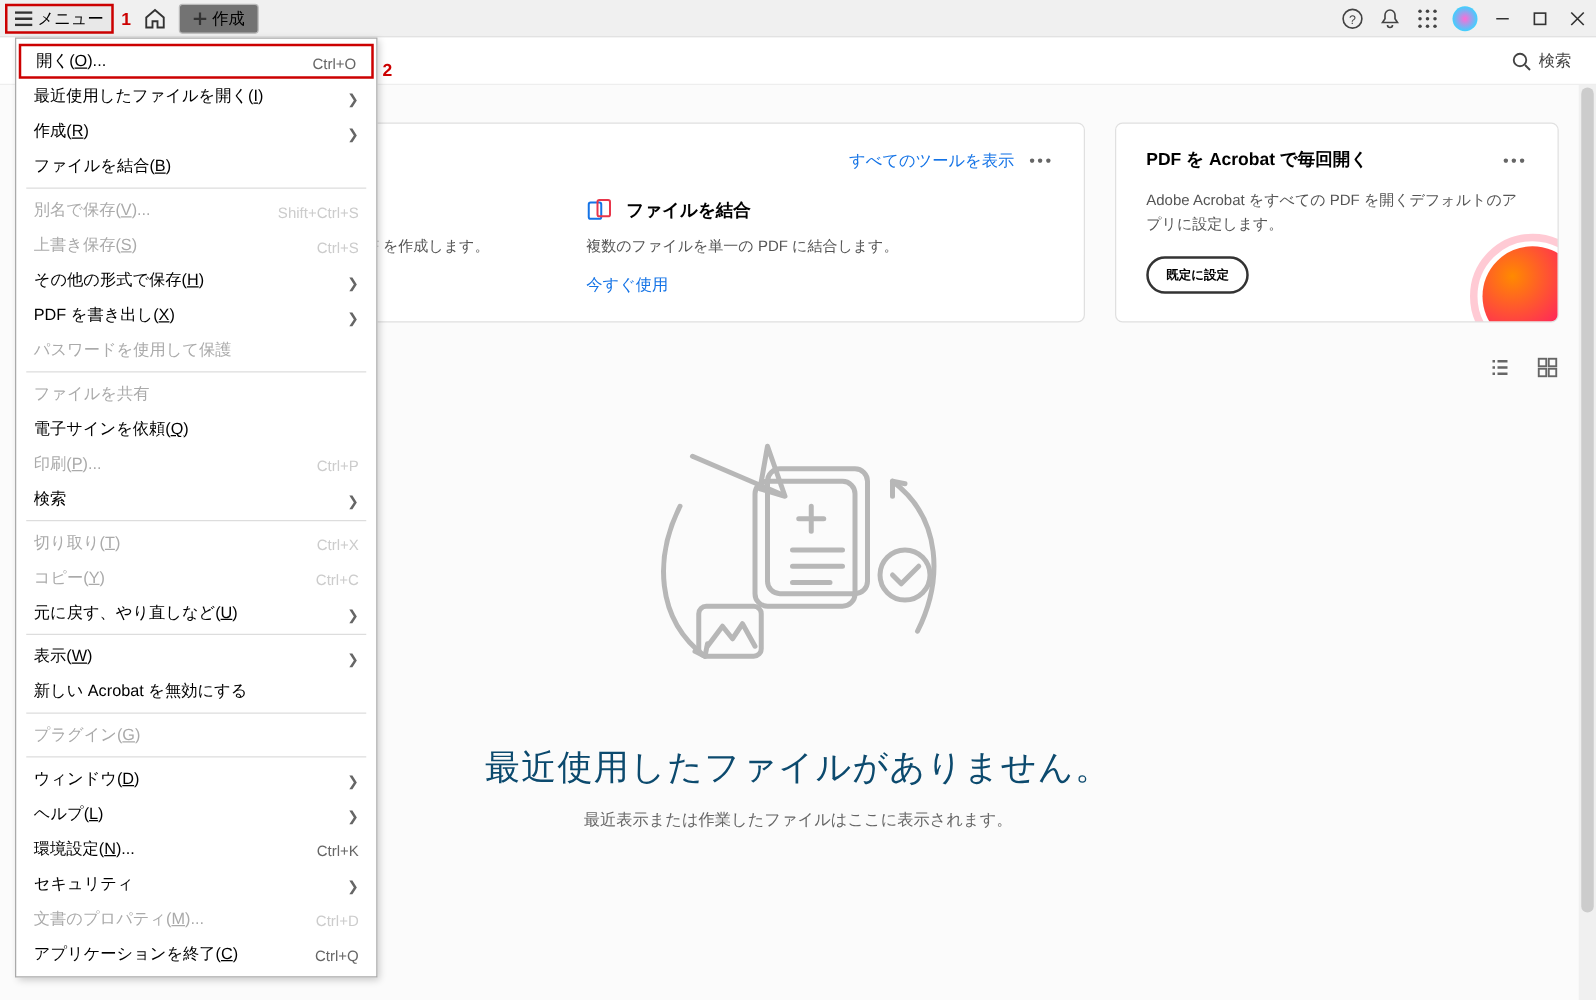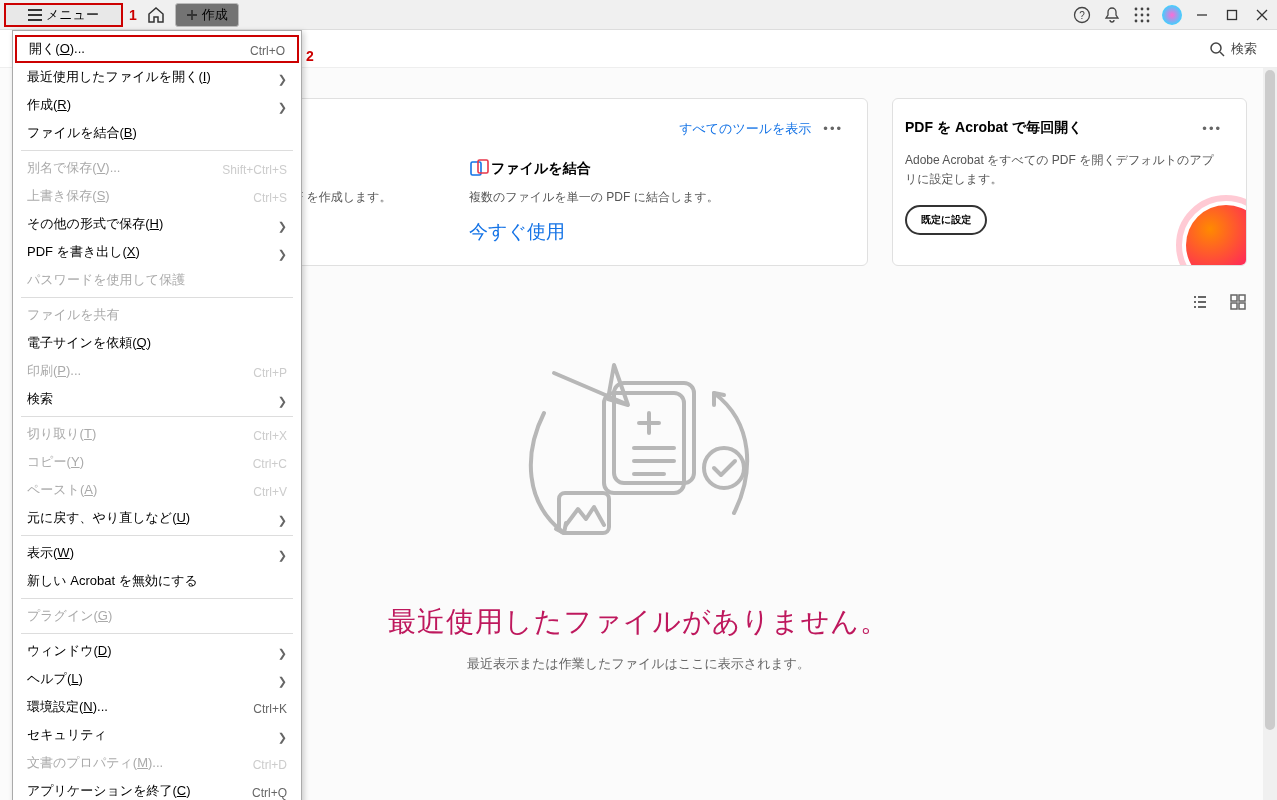--- a/index.html
+++ b/index.html
@@ -1,20 +1,20 @@
 <!DOCTYPE html>
 <html><head>
 <meta charset="utf-8">
 <style>
 * { box-sizing: border-box; margin: 0; padding: 0; }
 body { font-family: "Yu Gothic UI", "Meiryo", sans-serif; font-size: 13px; background: #f5f5f5; width: 1277px; height: 800px; overflow: hidden; position: relative; }
 
 .titlebar { height: 30px; background: #f0f0f0; display: flex; align-items: center; justify-content: space-between; border-bottom: 1px solid #ddd; }
 .titlebar-left { display: flex; align-items: center; gap: 6px; padding-left: 4px; }
-.menu-btn { display: flex; align-items: center; gap: 4px; padding: 2px 22px; border: 2px solid #c00; background: #e8e8e8; height: 24px; }
+.menu-btn { display: flex; align-items: center; gap: 4px; padding: 2px 6px; border: 2px solid #c00; background: #e8e8e8; height: 24px; }
 .home-btn { padding: 2px 4px; }
 .create-btn { display: flex; align-items: center; gap: 4px; padding: 2px 10px; border: 1px solid #bbb; border-radius: 3px; background: #737373; height: 24px; }
 .titlebar-right { display: flex; align-items: center; }
 .titlebar-right > div { width: 30px; height: 30px; display: flex; align-items: center; justify-content: center; }
 .callout { color: #c00; font-weight: bold; font-size: 14px; }
 
 .menu-popup { position: absolute; top: 30px; left: 12px; width: 290px; background: #fff; border: 1px solid #aaa; box-shadow: 2px 2px 6px rgba(0,0,0,0.2); z-index: 100; padding: 4px 0; }
 .menu-item { display: flex; align-items: flex-end; justify-content: space-between; padding: 5px 14px; cursor: default; }
 .menu-item.highlighted { border: 2px solid #c00; margin: 0 2px; padding: 3px 12px; }
 .menu-item.disabled { color: #aaa; }
@@ -33,42 +33,42 @@
 .cards-row { display: flex; gap: 24px; padding: 30px 30px 0 30px; }
 .card { background: #fff; border: 1px solid #e0e0e0; border-radius: 6px; padding: 20px 24px; }
 .tools-card { flex: 1; min-width: 0; }
 .tools-header { display: flex; align-items: center; justify-content: space-between; margin-bottom: 20px; }
 .tools-title { font-weight: bold; font-size: 15px; }
 .tools-header-right { display: flex; align-items: center; gap: 12px; }
 .tools-link { color: #1473e6; font-size: 13px; }
 .dots { color: #666; letter-spacing: 2px; }
 .tools-grid { display: flex; gap: 40px; }
 .tool-item { flex: 1; min-width: 0; }
-.tool-head { display: flex; align-items: center; margin-bottom: 8px; }
+.tool-head { display: flex; align-items: center; gap: 10px; margin-bottom: 8px; }
 .tool-icon { width: 22px; height: 22px; }
 .tool-name { font-weight: bold; font-size: 14px; }
 .tool-desc { font-size: 12px; color: #555; line-height: 1.6; margin-bottom: 12px; }
-.tool-action { color: #1473e6; font-size: 19px; }
-
-.promo-card { width: 355px; position: relative; overflow: hidden; padding-left: 12px; }
+.tool-action { color: #1473e6; font-size: 13px; }
+
+.promo-card { width: 355px; position: relative; overflow: hidden; }
 .promo-header { display: flex; align-items: center; justify-content: space-between; margin-bottom: 14px; }
 .promo-title { font-weight: bold; font-size: 14px; }
 .promo-desc { font-size: 12px; color: #555; line-height: 1.6; margin-bottom: 16px; }
 .promo-btn { display: inline-block; padding: 6px 14px; border: 2px solid #333; border-radius: 18px; font-size: 10px; font-weight: bold; }
 .promo-art { position: absolute; right: -20px; bottom: -20px; width: 80px; height: 80px; border-radius: 50%; background: radial-gradient(circle at 30% 30%, #ff8a00 0%, #ff2d55 60%, #b4004e 100%); }
 .promo-art::before { content: ""; position: absolute; inset: -10px; border-radius: 50%; border: 6px solid rgba(255,45,85,0.25); }
 
 .recent-section { padding: 24px 30px 0 30px; }
 .recent-header { display: flex; align-items: center; justify-content: space-between; margin-bottom: 40px; }
 .recent-title { font-weight: bold; font-size: 17px; }
 .view-toggles { display: flex; gap: 20px; color: #666; }
 
 .empty-state { text-align: center; }
 .empty-art { width: 290px; height: 220px; margin: 0 auto 30px auto; }
-.empty-title { font-size: 28px; font-weight: 400; color: #be185d; margin-bottom: 14px; letter-spacing: 1px; }
+.empty-title { font-size: 28px; font-weight: 400; color: #0c4a6e; margin-bottom: 14px; letter-spacing: 1px; }
 .empty-desc { font-size: 13px; color: #666; }
 
 .scrollbar-track { position: absolute; right: 0; top: 38px; bottom: 0; width: 14px; background: #f0f0f0; }
 .scrollbar-thumb { position: absolute; left: 2px; right: 2px; top: 2px; height: 660px; background: #ccc; border-radius: 5px; }
 
 .avatar-icon { width: 20px; height: 20px; border-radius: 50%; background: radial-gradient(circle, #ff6bd6 0%, #3fd0ff 70%, #4a5 100%); }
 
 svg { display: block; }
 </style>
 </head>
@@ -197,24 +197,20 @@
       <span class="chevron">❯</span>
     </div>
     <div class="menu-sep"></div>
     <div class="menu-item disabled">
       <span class="menu-label">切り取り(<u>T</u>)</span>
       <span class="menu-shortcut">Ctrl+X</span>
     </div>
     <div class="menu-item disabled">
       <span class="menu-label">コピー(<u>Y</u>)</span>
       <span class="menu-shortcut">Ctrl+C</span>
-    </div>
-    <div class="menu-item disabled">
-      <span class="menu-label">ペースト(<u>A</u>)</span>
-      <span class="menu-shortcut">Ctrl+V</span>
     </div>
     <div class="menu-item">
       <span class="menu-label">元に戻す、やり直しなど(<u>U</u>)</span>
       <span class="chevron">❯</span>
     </div>
     <div class="menu-sep"></div>
     <div class="menu-item">
       <span class="menu-label">表示(<u>W</u>)</span>
       <span class="chevron">❯</span>
     </div>

